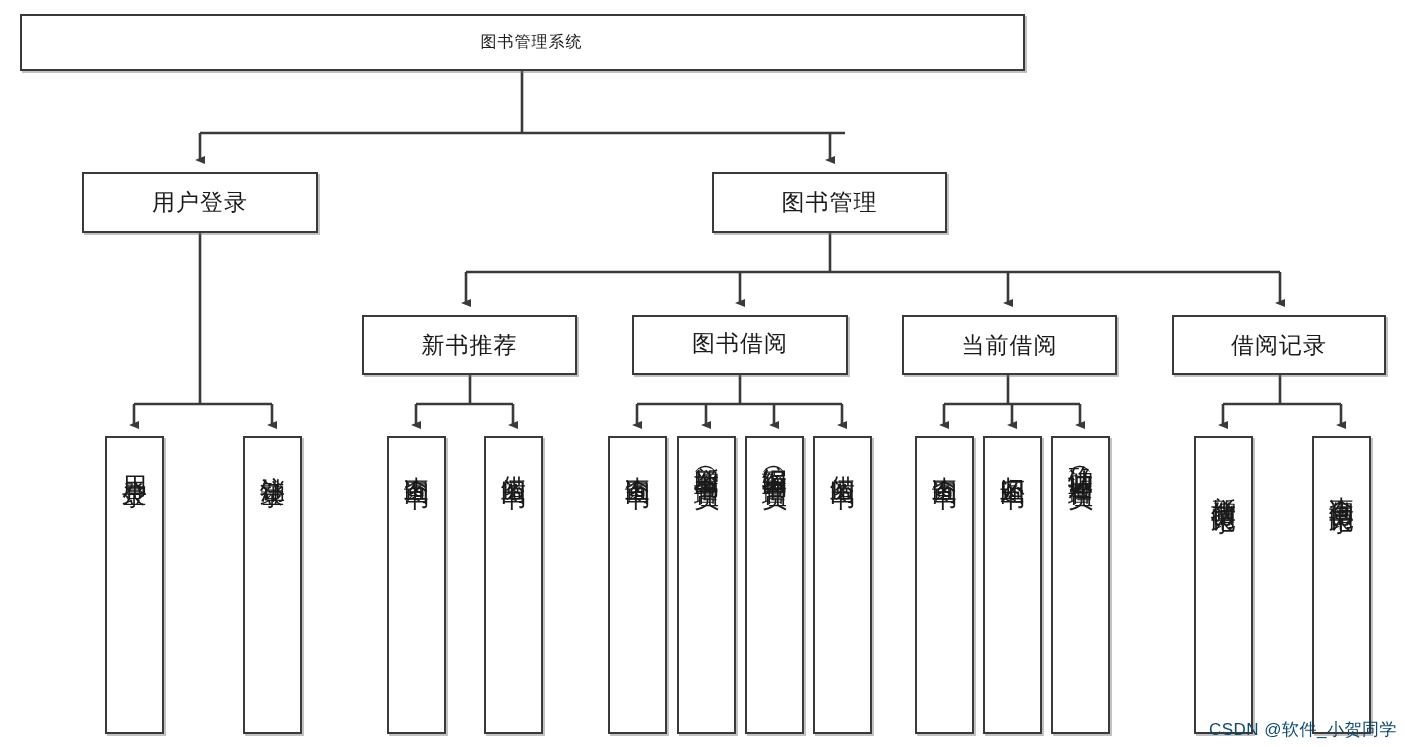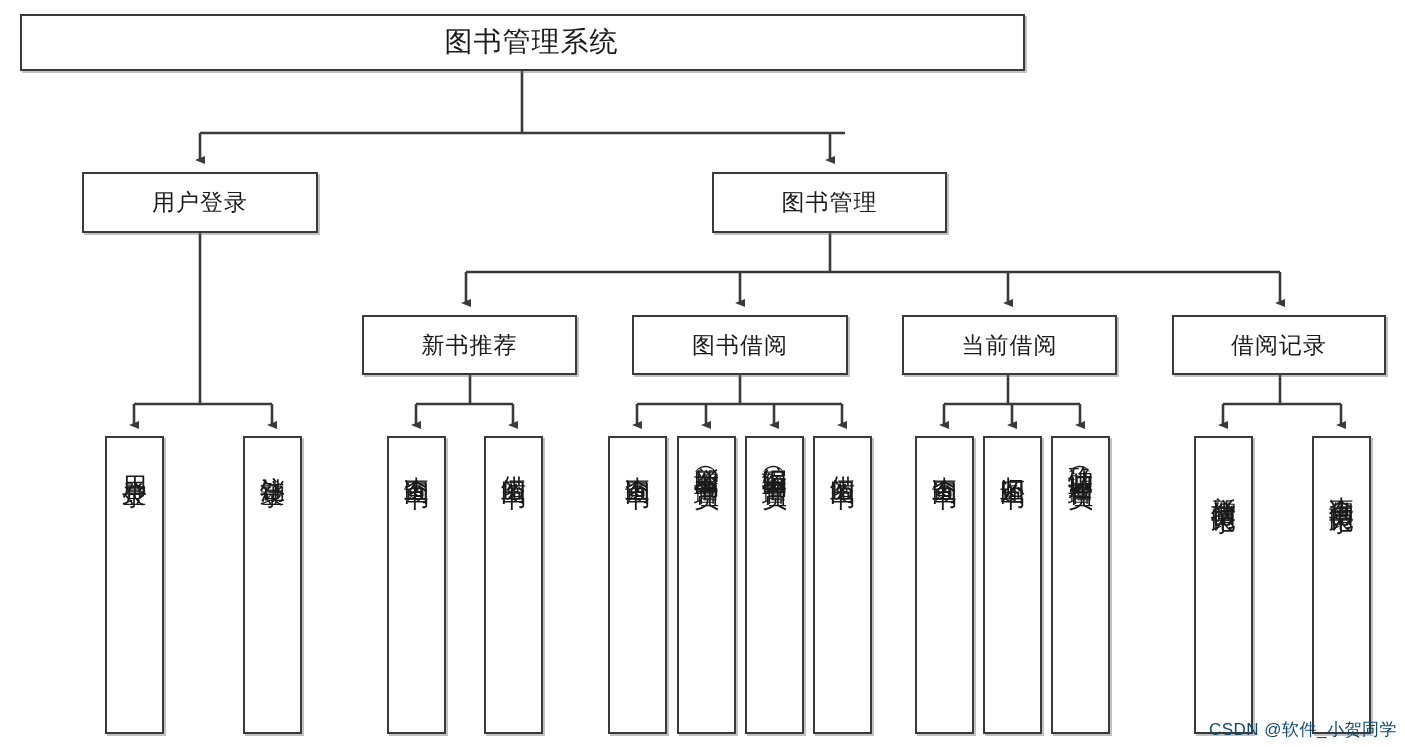--- a/index.html
+++ b/index.html
@@ -34,21 +34,21 @@
     align-items: center;
     justify-content: center;
     color: #1a1a1a;
   }
   .node.horiz {
     font-size: 23px;
     line-height: 1.15;
     letter-spacing: 1px;
   }
   .node.root {
-    font-size: 28px;
+    font-size: 16px;
     padding-left: 18px;
   }
   .node.vert {
     align-items: flex-start;
     justify-content: center;
     padding-top: 18px;
   }
   .vtext {
     writing-mode: vertical-rl;
     text-orientation: upright;
@@ -131,21 +131,21 @@
   <div class="node horiz" style="left:82px; top:172px; width:236px; height:61px;">
     <span>用户登录</span>
   </div>
   <div class="node horiz" style="left:712px; top:172px; width:235px; height:61px;">
     <span>图书管理</span>
   </div>
 
   <div class="node horiz" style="left:362px; top:315px; width:215px; height:60px;">
     <span>新书推荐</span>
   </div>
-  <div class="node horiz" style="left:632px; top:315px; width:216px; height:60px;">
+  <div class="node horiz" style="left:632px; top:315px; width:216px; height:60px;font-family:Liberation Mono, monospace;">
     <span>图书借阅</span>
   </div>
   <div class="node horiz" style="left:1172px; top:315px; width:214px; height:60px;">
     <span>借阅记录</span>
   </div>
   <div class="node horiz" style="left:902px; top:315px; width:215px; height:60px;">
     <span>当前借阅</span>
   </div>
 
   <div class="node vert" style="left:105px; top:436px; width:59px; height:298px;">

